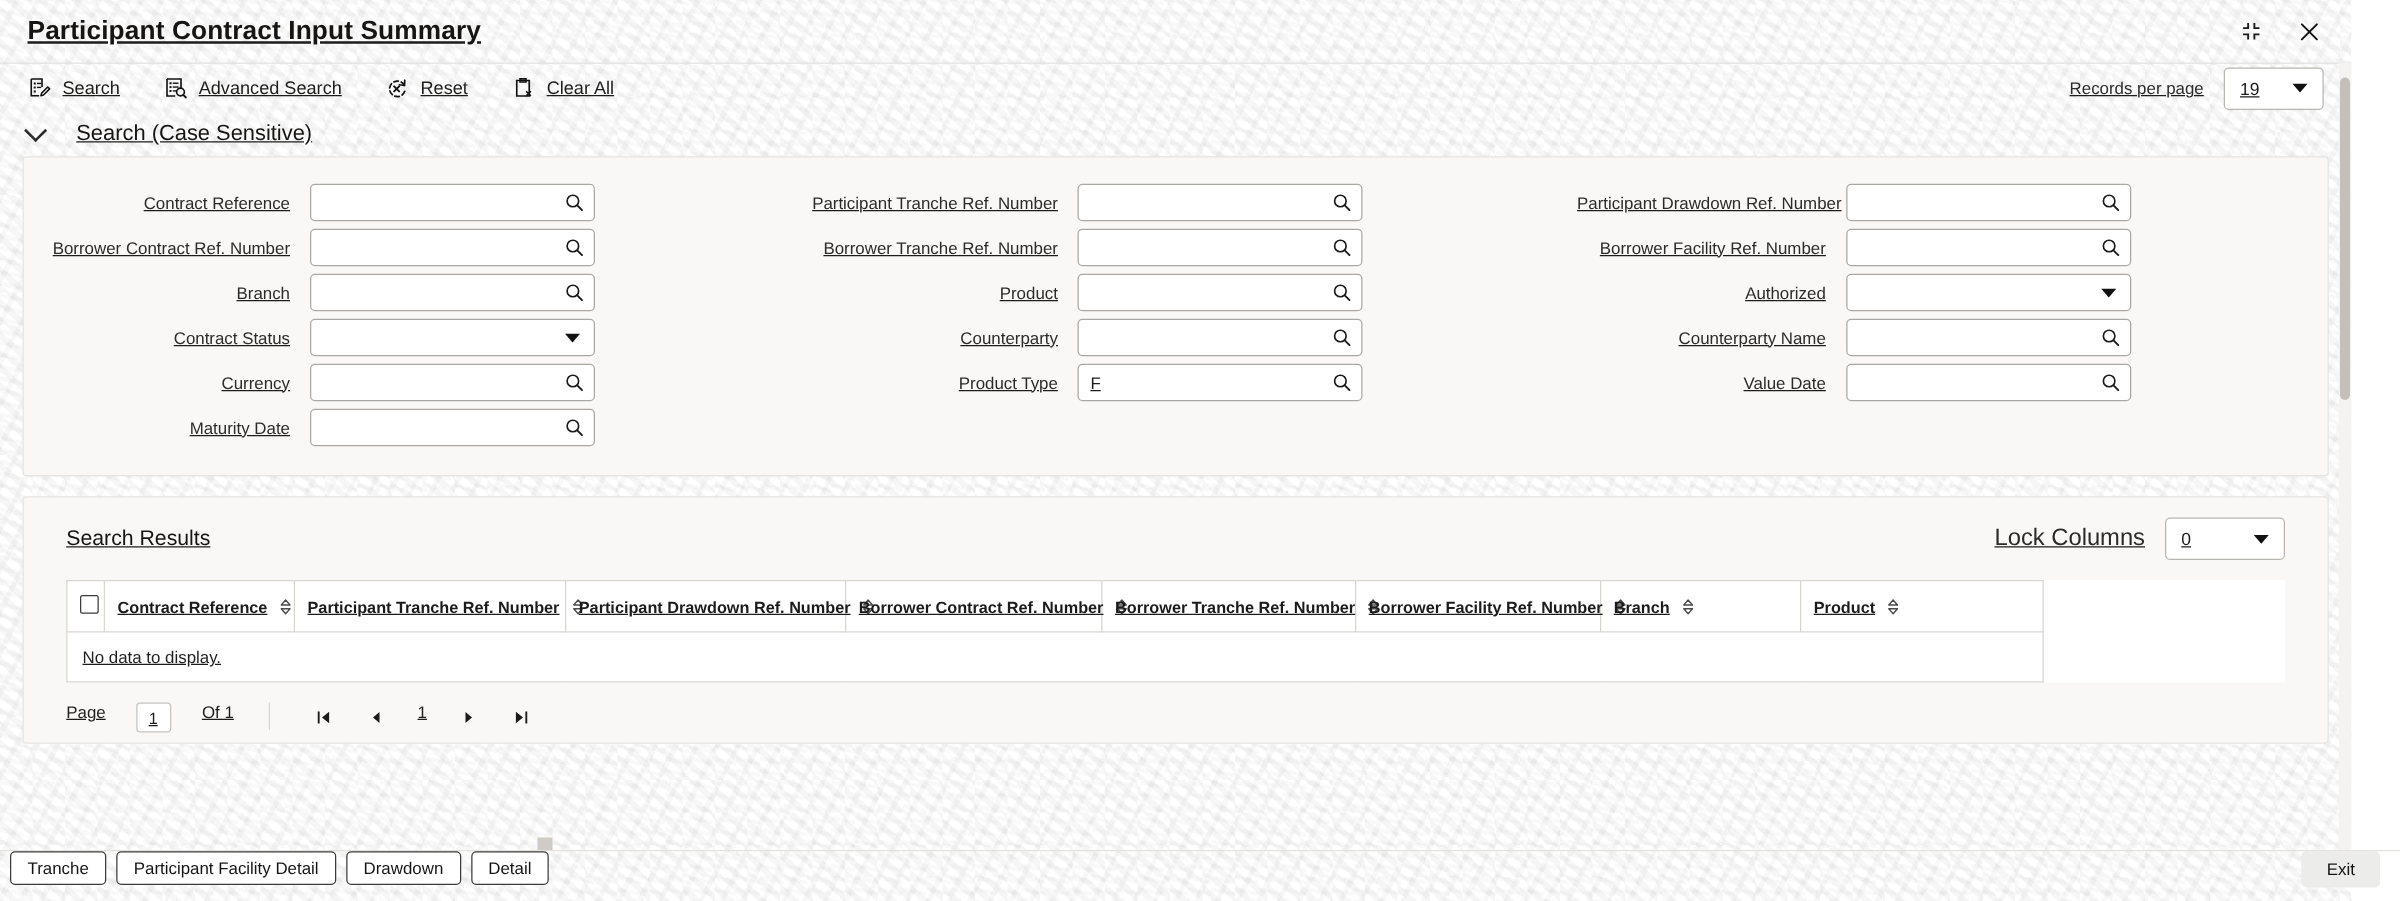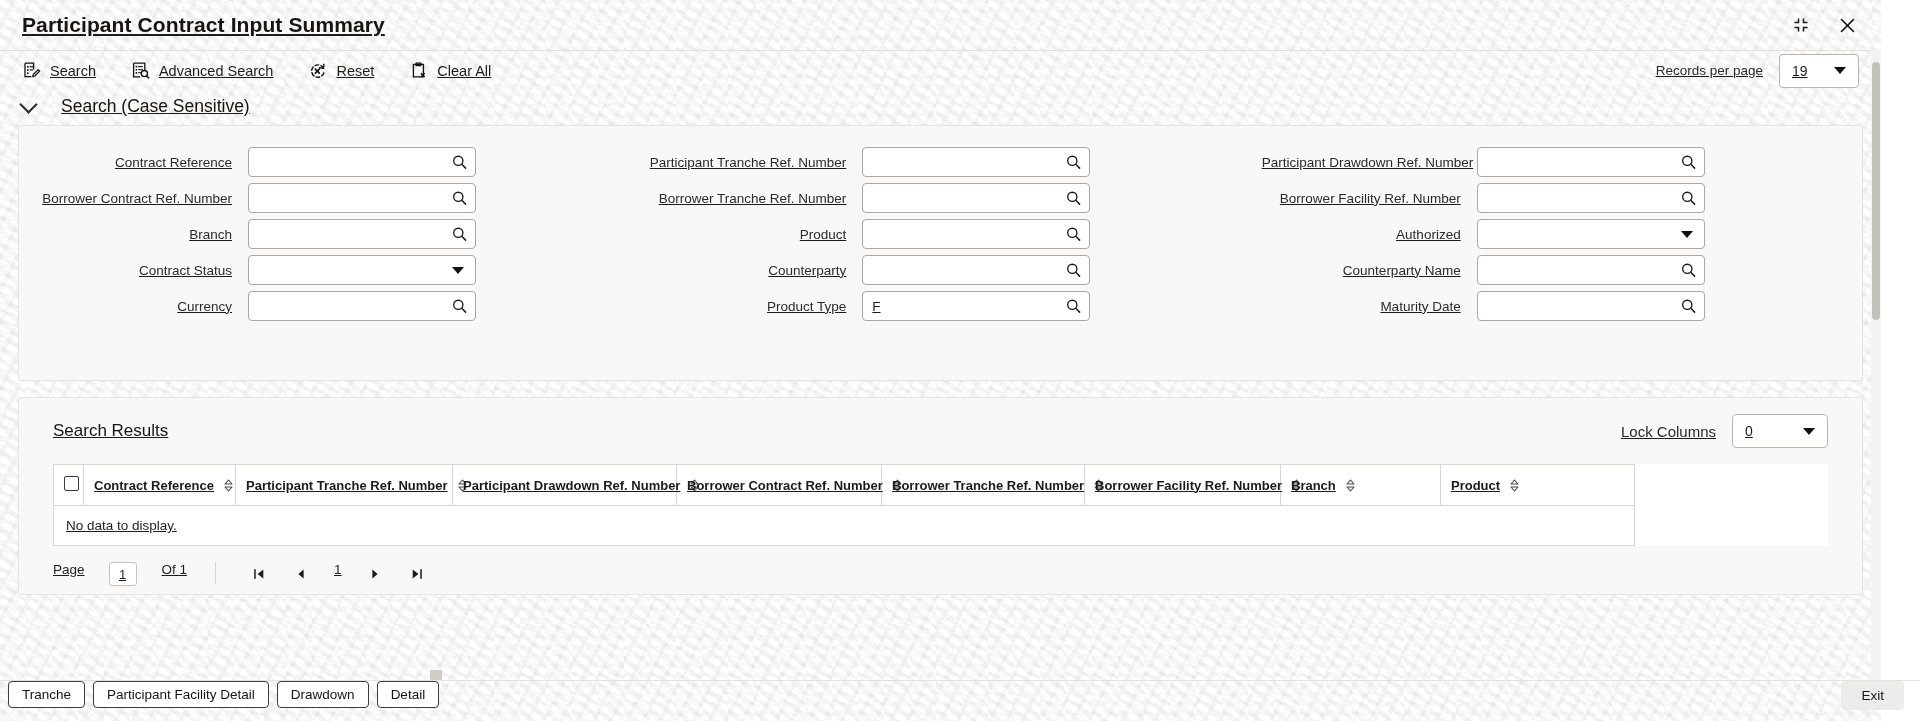--- a/index.html
+++ b/index.html
@@ -201,21 +201,21 @@
     padding: 0 34px 0 34px;
     height: 38px;
   }
   .results-title { font-size: 17px; color: #161513; }
   .lock-wrap {
     margin-left: auto;
     display: flex;
     align-items: center;
     gap: 16px;
   }
-  .lock-label { font-size: 15px; color: #2b2b2b; }
+  .lock-label { font-size: 19px; color: #2b2b2b; }
 
   table.grid-table {
     margin: 14px 34px 0 34px;
     border-collapse: collapse;
     background: #fff;
     width: calc(100% - 68px);
     table-layout: fixed;
   }
   table.grid-table th {
     border: 1px solid #d9d6d2;
@@ -572,20 +572,30 @@
             <span class="mag"><svg width="15" height="15" viewBox="0 0 15 15">
                 <circle cx="6.3" cy="6.3" r="4.6" fill="none" stroke="#1a1a1a" stroke-width="1.35"></circle>
                 <line x1="9.8" y1="9.8" x2="13.6" y2="13.6" stroke="#1a1a1a" stroke-width="1.5" stroke-linecap="round"></line>
               </svg></span>
           </span>
         </div>
         <div class="field">
           <span class="lbl">Product Type</span>
           <span class="ctl">
             <span>F</span>
+            <span class="mag"><svg width="15" height="15" viewBox="0 0 15 15">
+                <circle cx="6.3" cy="6.3" r="4.6" fill="none" stroke="#1a1a1a" stroke-width="1.35"></circle>
+                <line x1="9.8" y1="9.8" x2="13.6" y2="13.6" stroke="#1a1a1a" stroke-width="1.5" stroke-linecap="round"></line>
+              </svg></span>
+          </span>
+        </div>
+        <div class="field">
+          <span class="lbl">Value Date</span>
+          <span class="ctl">
+            <span></span>
             <span class="mag"><svg width="15" height="15" viewBox="0 0 15 15">
                 <circle cx="6.3" cy="6.3" r="4.6" fill="none" stroke="#1a1a1a" stroke-width="1.35"></circle>
                 <line x1="9.8" y1="9.8" x2="13.6" y2="13.6" stroke="#1a1a1a" stroke-width="1.5" stroke-linecap="round"></line>
               </svg></span>
           </span>
         </div>
         <div class="field">
           <span class="lbl">Maturity Date</span>
           <span class="ctl">
             <span></span>

